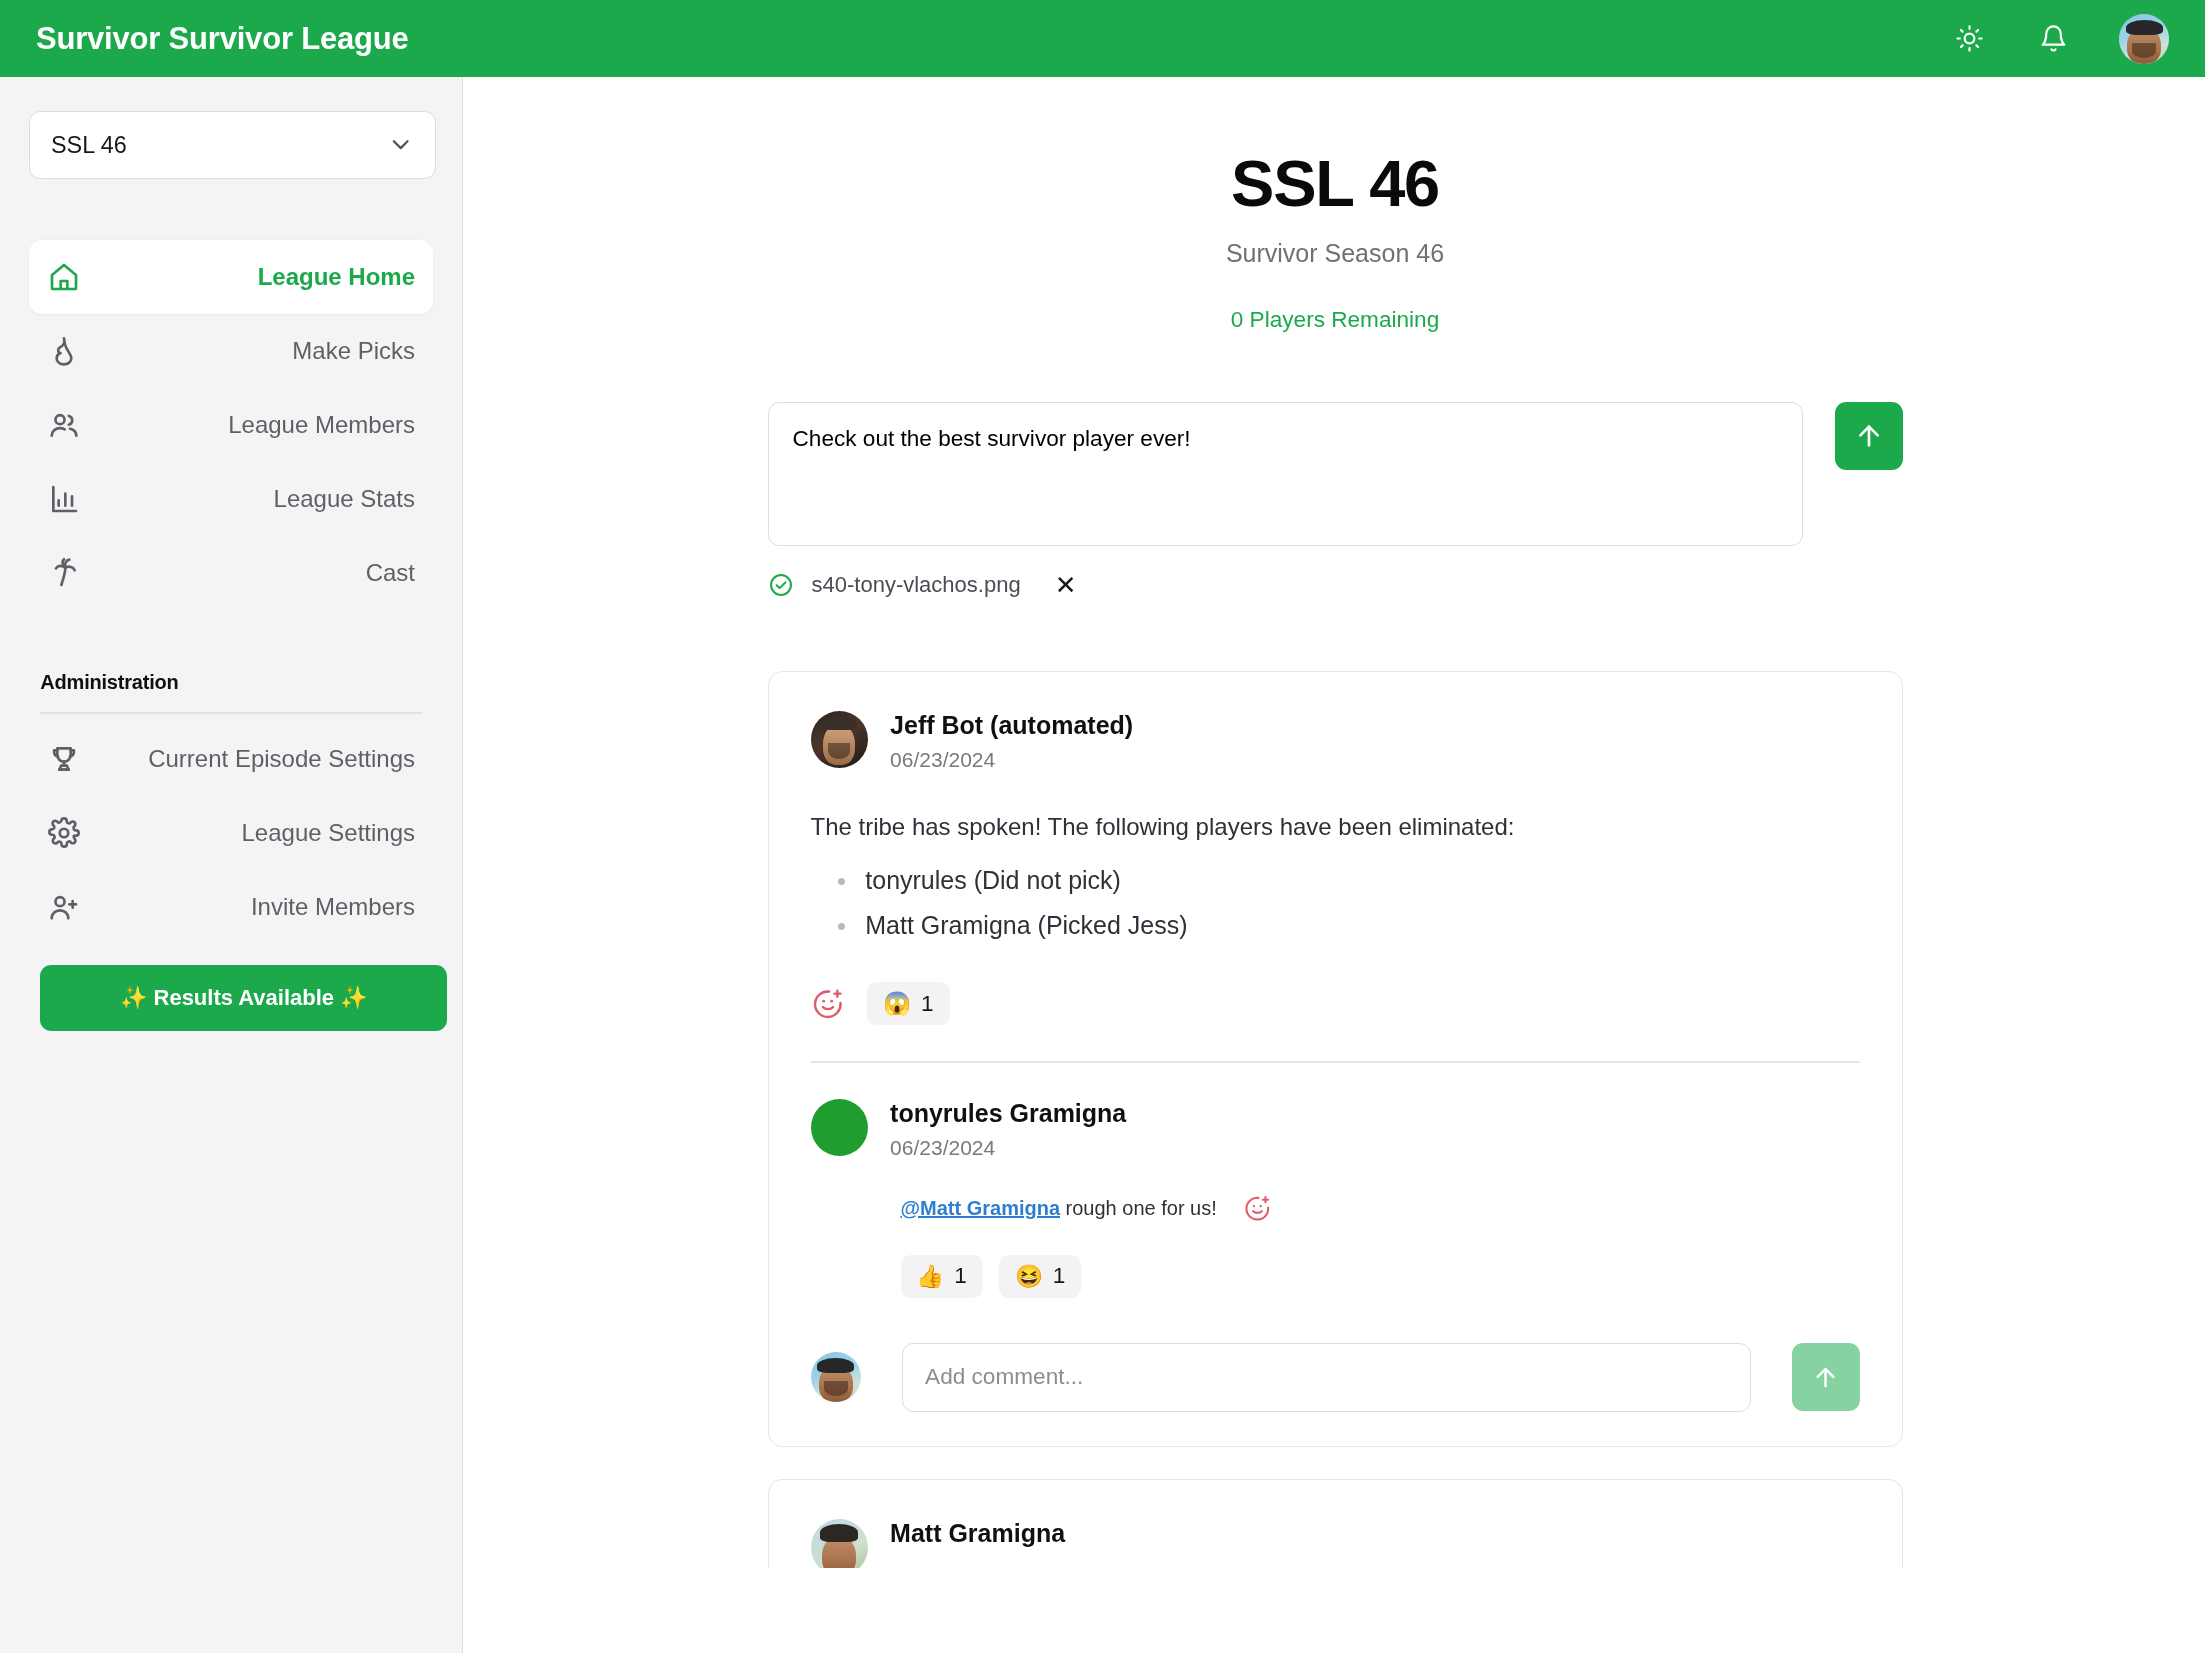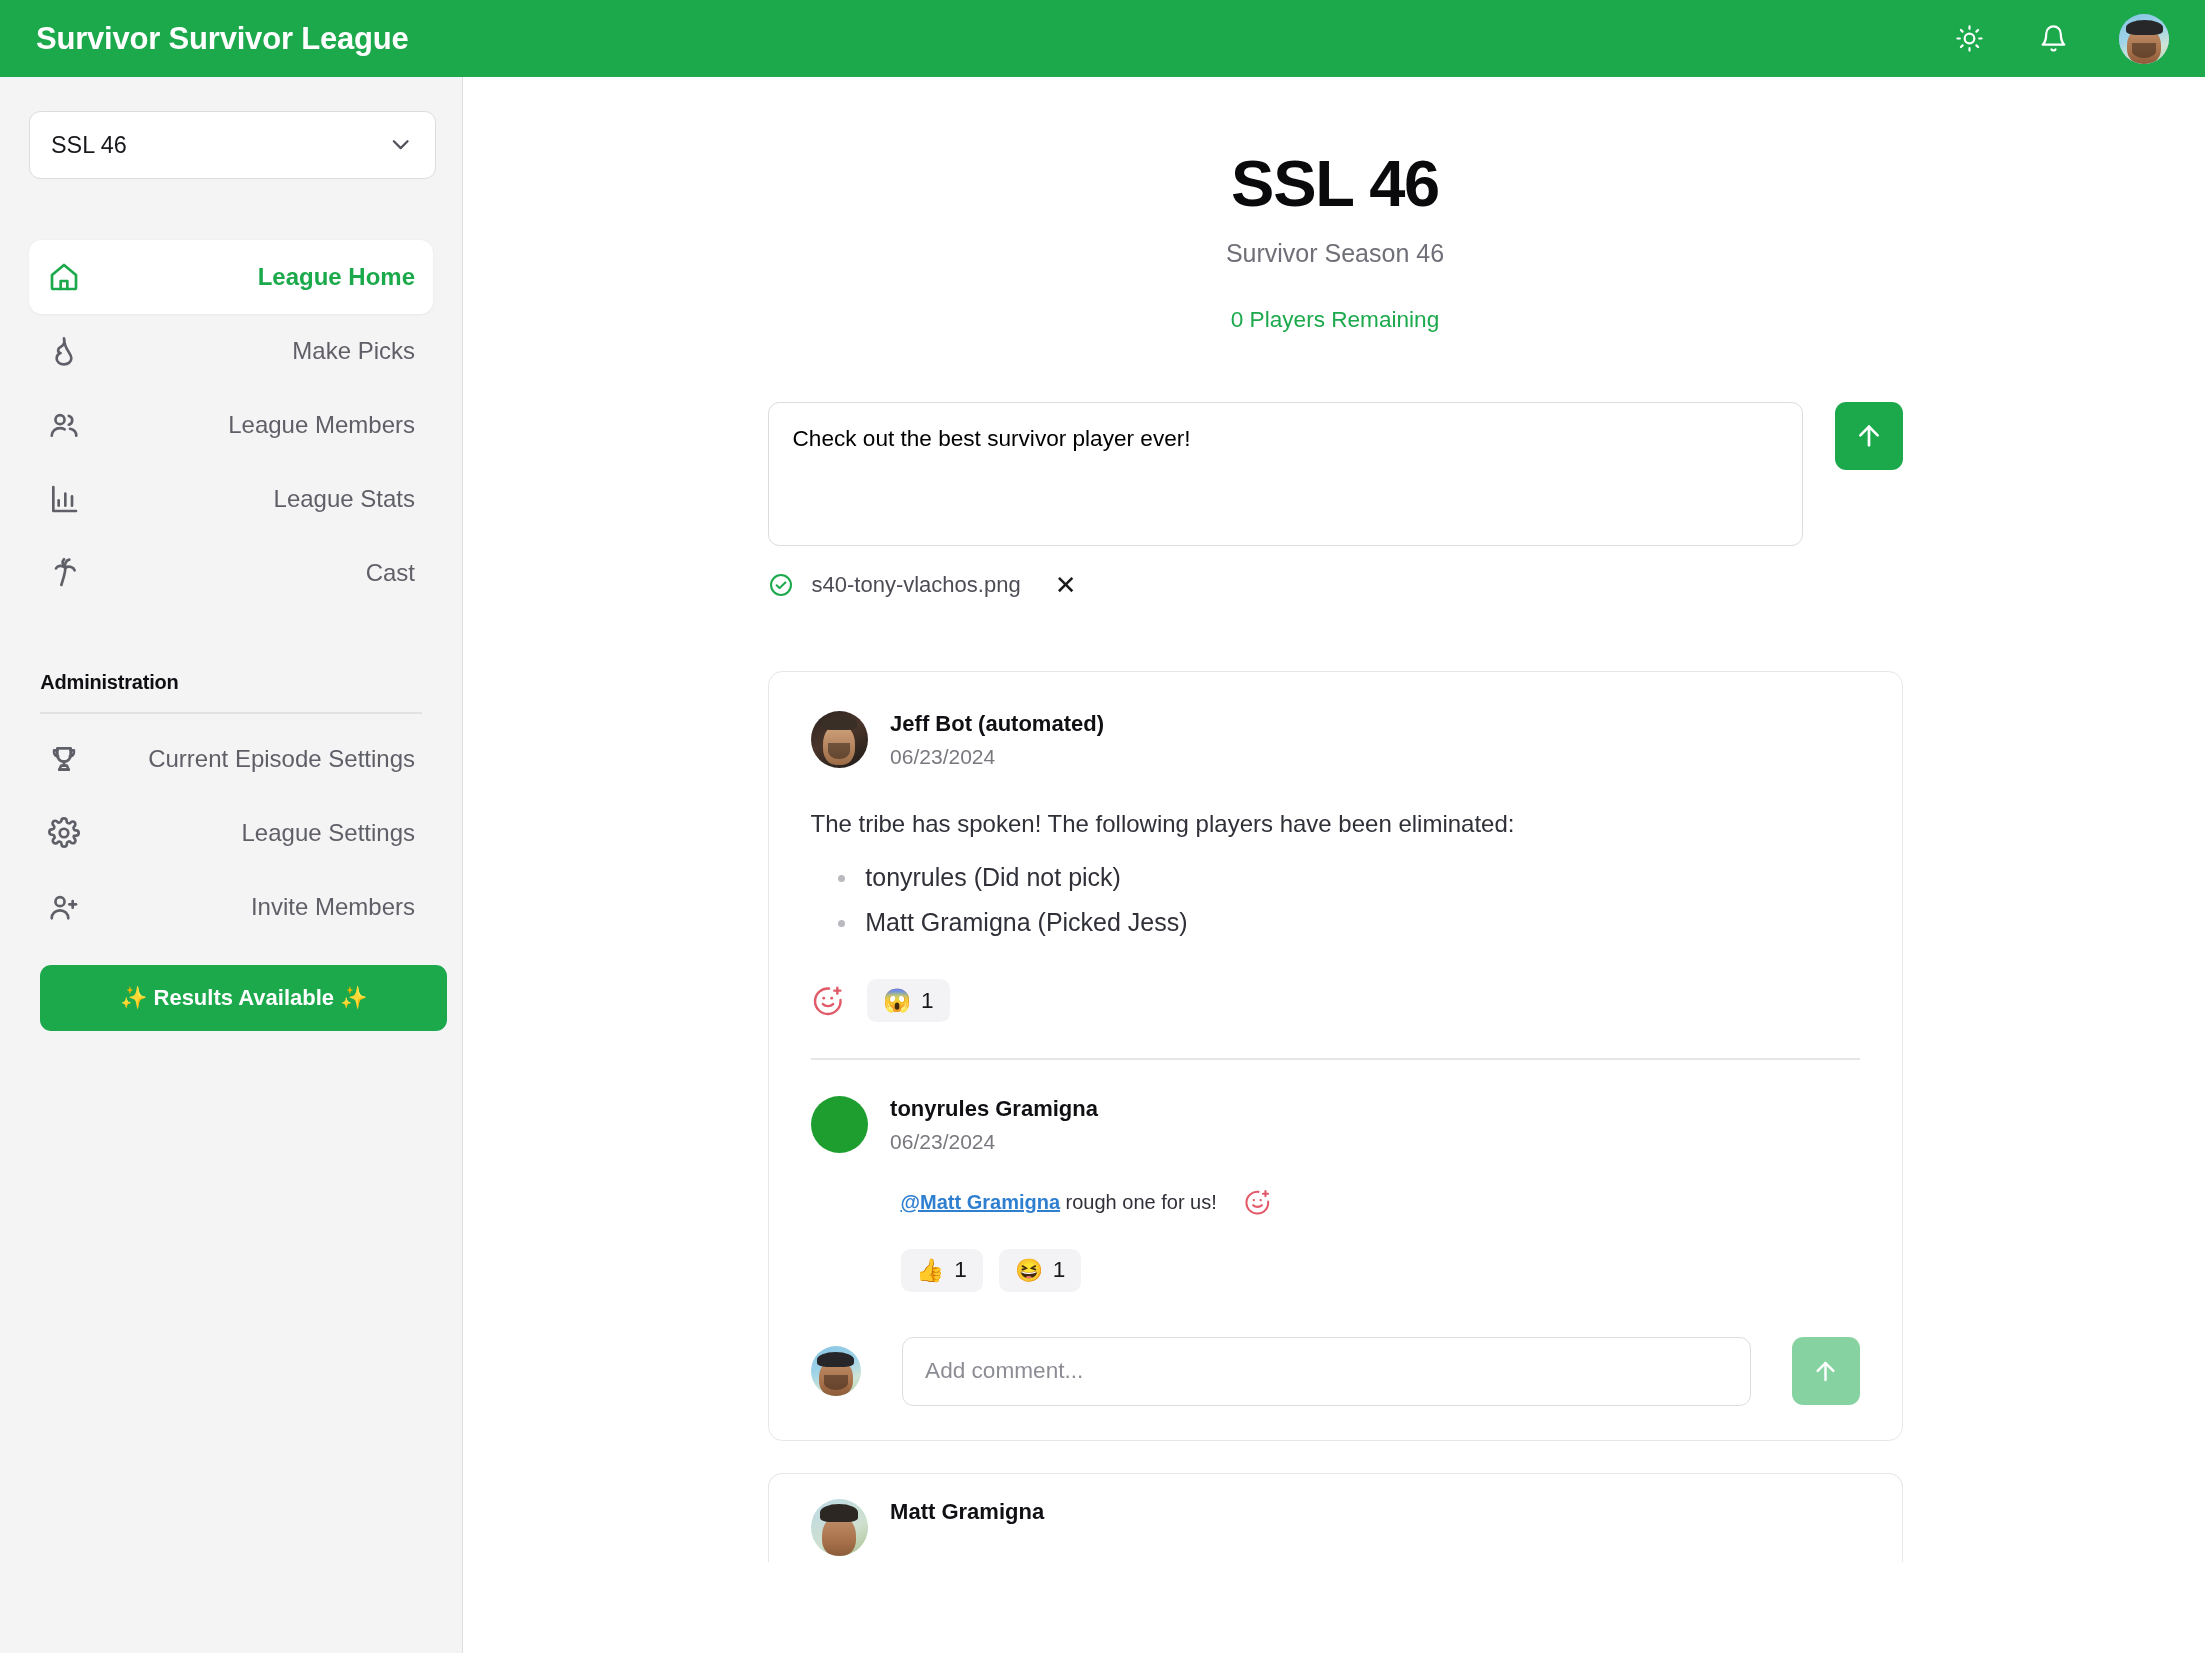--- a/index.html
+++ b/index.html
@@ -181,21 +181,21 @@
     width: 1135px; margin: 0 auto 32px auto;
     border: 1.6px solid #E6E6E9;
     border-radius: 14.5px;
     background: #fff;
     padding: 39px 42px 34px 42px;
   }
   .post-head { display: flex; gap: 22.6px; align-items: flex-start; }
   .avatar-lg { width: 57px; height: 57px; border-radius: 50%; overflow: hidden; flex: none; }
   .avatar-sm { width: 50px; height: 50px; border-radius: 50%; overflow: hidden; flex: none; }
   .avatar-solid { background: #1E9E2F; }
-  .post-author { font-size: 22px; font-weight: 700; color: #101014; }
+  .post-author { font-size: 25px; font-weight: 700; color: #101014; }
   .post-date { margin-top: 8px; font-size: 21px; color: #78787f; }
 
   .post-body { margin-top: 36px; font-size: 24px; color: #2f3038; line-height: 1.55; }
   .elim-list { list-style: none; margin-top: 21px; padding-left: 27.4px; }
   .elim-list li {
     position: relative; padding-left: 27.4px; margin-bottom: 16px;
     font-size: 25px; color: #2f3038;
   }
   .elim-list li::before {
     content: ""; position: absolute; left: 0; top: 12px;
@@ -230,21 +230,21 @@
     font-size: 22.6px; color: #8c8c95;
     background: #fff; cursor: text;
   }
 
   .card-partial {
     width: 1135px; margin: 0 auto;
     border: 1.6px solid #E6E6E9;
     border-top-left-radius: 14.5px; border-top-right-radius: 14.5px;
     border-bottom: none;
     background: #fff;
-    padding: 25px 42px 0 42px;
+    padding: 39px 42px 0 42px;
     height: 89px; overflow: hidden;
   }
 </style>
 </head>
 <body>
 
 <div class="topbar">
   <div class="brand">Survivor Survivor League</div>
   <div class="topbar-right">
     <div class="icon-btn">

